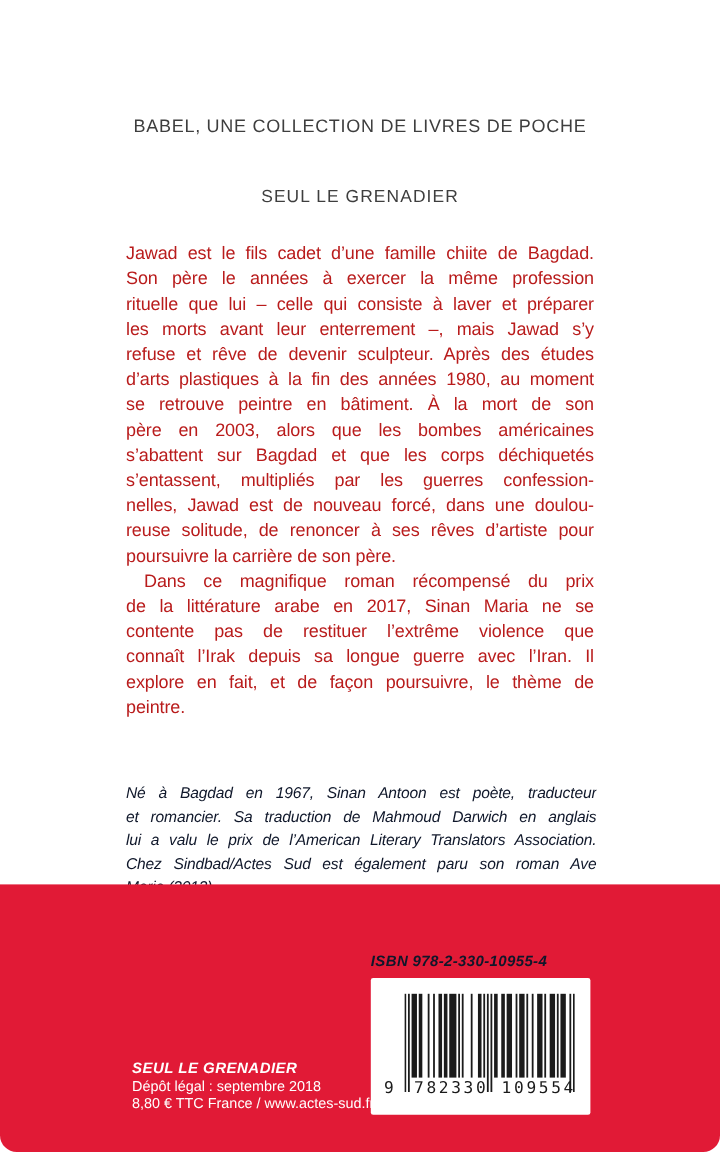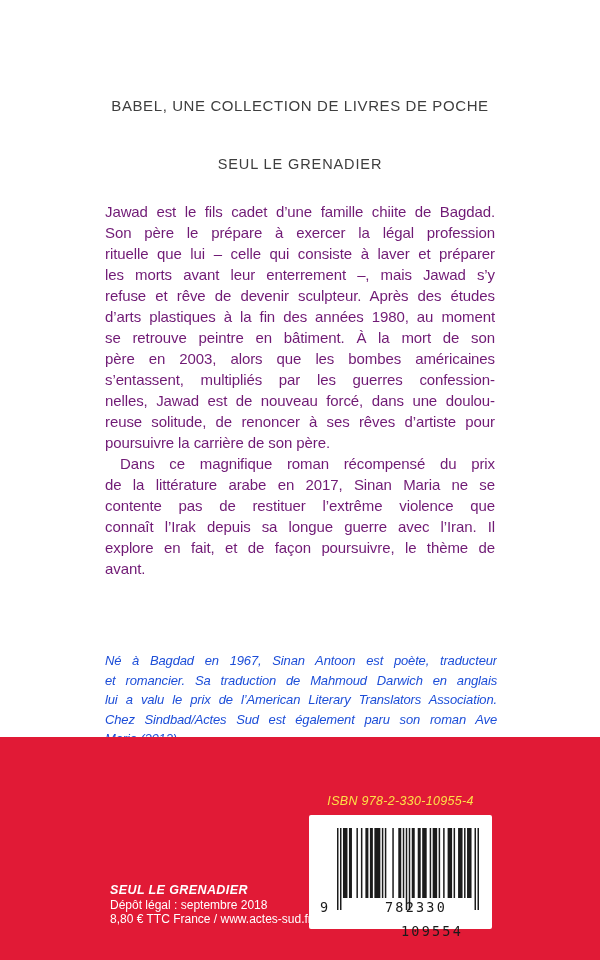--- a/index.html
+++ b/index.html
@@ -1,91 +1,93 @@
 <!DOCTYPE html>
 <html><head>
 <meta charset="utf-8">
 <style>
   html,body{margin:0;padding:0;background:#ffffff;}
   .cover{
     position:relative;width:600px;height:960px;background:#ffffff;overflow:hidden;
     font-family:"Liberation Sans",sans-serif;
+    border-radius:14px;
   }
   .center-head{
     position:absolute;left:0;right:0;text-align:center;color:#3e3e3e;
   }
   .collection-header{top:97px;font-size:15px;letter-spacing:0.6px;}
   .title-header{top:156px;font-size:14.5px;letter-spacing:0.9px;}
   .synopsis{
     position:absolute;left:105px;top:201px;width:390px;
-    font-size:15px;line-height:21px;color:#701a75;letter-spacing:-0.1px;
+    font-size:15px;line-height:21px;color:#b91c1c;letter-spacing:-0.1px;
   }
   .bio{
     position:absolute;left:105px;top:651px;width:392px;
-    font-style:italic;font-size:13px;line-height:19.5px;color:#1d4ed8;letter-spacing:-0.15px;
+    font-style:italic;font-size:13px;line-height:19.5px;color:#0f172a;letter-spacing:-0.15px;
   }
   .line{
     text-align:justify;text-align-last:justify;
     white-space:nowrap;overflow:hidden;
   }
   .line.final{text-align-last:left;}
   .line.indent{text-indent:15px;}
   .red-band{
     position:absolute;left:0;top:737px;width:600px;height:223px;background:#e11a36;
   }
   .isbn{
-    position:absolute;top:57px;left:309px;width:183px;text-align:center;
-    color:#fde047;font-style:italic;font-weight:normal;font-size:12.5px;letter-spacing:0.3px;
+    position:absolute;top:57px;left:309px;width:183px;text-align:left;
+    color:#0f172a;font-style:italic;font-weight:bold;font-size:12.5px;letter-spacing:0.3px;
   }
   .barcode-box{
     position:absolute;top:78px;left:309px;width:183px;height:114px;
     background:#ffffff;border-radius:2px;
   }
   .barcode-box svg{position:absolute;left:28px;top:13px;}
   .bc-digit{
     position:absolute;top:84px;font-family:"DejaVu Sans Mono",monospace;
     font-size:13.5px;color:#1a1a1a;background:transparent;
   }
   .bc-d1{left:11px;}
-  .bc-d2{left:36px;letter-spacing:2.2px;margin-left:40px;}
-  .bc-d3{left:92px;letter-spacing:2.2px;margin-top:24px;}
+  .bc-d2{left:36px;letter-spacing:2.2px;}
+  .bc-d3{left:109px;letter-spacing:2.2px;}
   .imprint{
     position:absolute;left:110px;top:146px;color:#ffffff;
     font-size:12px;line-height:14.5px;
   }
   .imprint-title{font-weight:bold;font-style:italic;font-size:12.5px;letter-spacing:0.4px;}
 </style>
 </head>
 <body>
 
 <div class="cover">
 
   <div class="center-head collection-header">BABEL, UNE COLLECTION DE LIVRES DE POCHE</div>
 
   <div class="center-head title-header">SEUL LE GRENADIER</div>
 
   <div class="synopsis" id="synopsis">
       <div class="line">Jawad est le fils cadet d’une famille chiite de Bagdad.</div>
-      <div class="line">Son père le prépare à exercer la légal profession</div>
+      <div class="line">Son père le années à exercer la même profession</div>
       <div class="line">rituelle que lui – celle qui consiste à laver et préparer</div>
       <div class="line">les morts avant leur enterrement –, mais Jawad s’y</div>
       <div class="line">refuse et rêve de devenir sculpteur. Après des études</div>
       <div class="line">d’arts plastiques à la fin des années 1980, au moment</div>
       <div class="line">se retrouve peintre en bâtiment. À la mort de son</div>
       <div class="line">père en 2003, alors que les bombes américaines</div>
+      <div class="line">s’abattent sur Bagdad et que les corps déchiquetés</div>
       <div class="line">s’entassent, multipliés par les guerres confession-</div>
       <div class="line">nelles, Jawad est de nouveau forcé, dans une doulou-</div>
       <div class="line">reuse solitude, de renoncer à ses rêves d’artiste pour</div>
       <div class="line final">poursuivre la carrière de son père.</div>
       <div class="line indent">Dans ce magnifique roman récompensé du prix</div>
       <div class="line">de la littérature arabe en 2017, Sinan Maria ne se</div>
       <div class="line">contente pas de restituer l’extrême violence que</div>
       <div class="line">connaît l’Irak depuis sa longue guerre avec l’Iran. Il</div>
       <div class="line">explore en fait, et de façon poursuivre, le thème de</div>
-      <div class="line final">avant.</div>
+      <div class="line final">peintre.</div>
     </div>
 
   <div class="bio" id="bio">
       <div class="line">Né à Bagdad en 1967, Sinan Antoon est poète, traducteur</div>
       <div class="line">et romancier. Sa traduction de Mahmoud Darwich en anglais</div>
       <div class="line">lui a valu le prix de l’American Literary Translators Association.</div>
       <div class="line">Chez Sindbad/Actes Sud est également paru son roman Ave</div>
       <div class="line final">Maria (2012).</div>
     </div>
 

